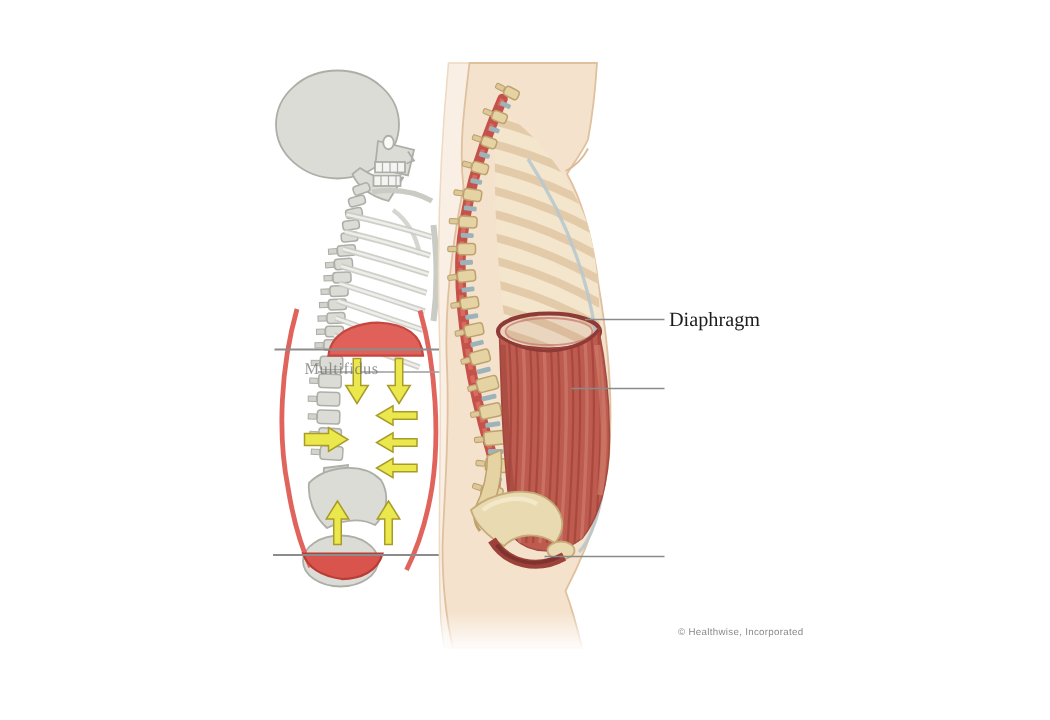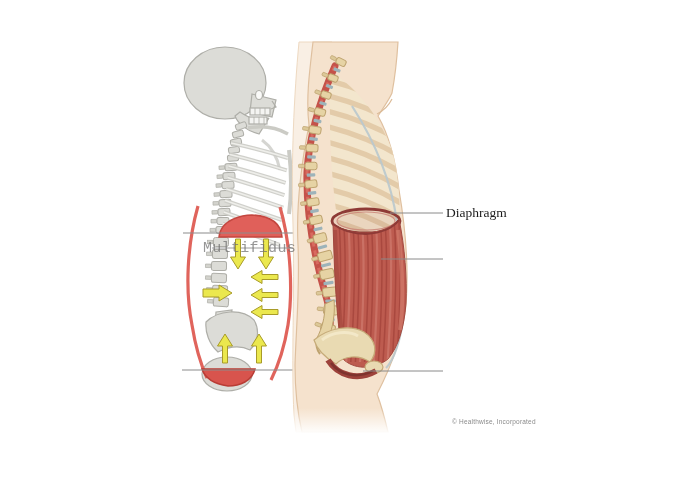--- a/index.html
+++ b/index.html
@@ -1,23 +1,23 @@
 <!DOCTYPE html>
 <html><head>
 <meta charset="utf-8">
 <style>
   html,body{margin:0;padding:0;background:#ffffff;}
   .canvas{position:relative;width:616px;height:480px;background:#ffffff;overflow:hidden;
           font-family:"Liberation Serif",serif;}
   .canvas svg{position:absolute;left:0;top:0;}
   .anno{position:absolute;color:#1c1c1c;font-size:13.5px;line-height:15px;
         font-family:"Liberation Serif",serif;white-space:nowrap;}
-  .watermark{position:absolute;left:203px;top:240px;font-size:15px;color:#6f6f6f;
+  .watermark{position:absolute;left:203px;top:240px;font-size:11px;color:#6f6f6f;
              opacity:.72;filter:blur(.35px);letter-spacing:.3px;
-             font-family:Liberation Mono, monospace;}
+             font-family:Liberation Serif, serif;}
   .copyright{position:absolute;left:452px;top:418px;font-size:6.5px;color:#8a8a8a;
              font-family:"Liberation Sans",sans-serif;letter-spacing:.2px;}
   #label-diaphragm{left:446px;top:205px;}
   #label-transversus{left:446px;top:249px;}
   #label-pelvic{left:446px;top:357px;}
 </style>
 </head>
 <body>
 
 <div class="canvas">

